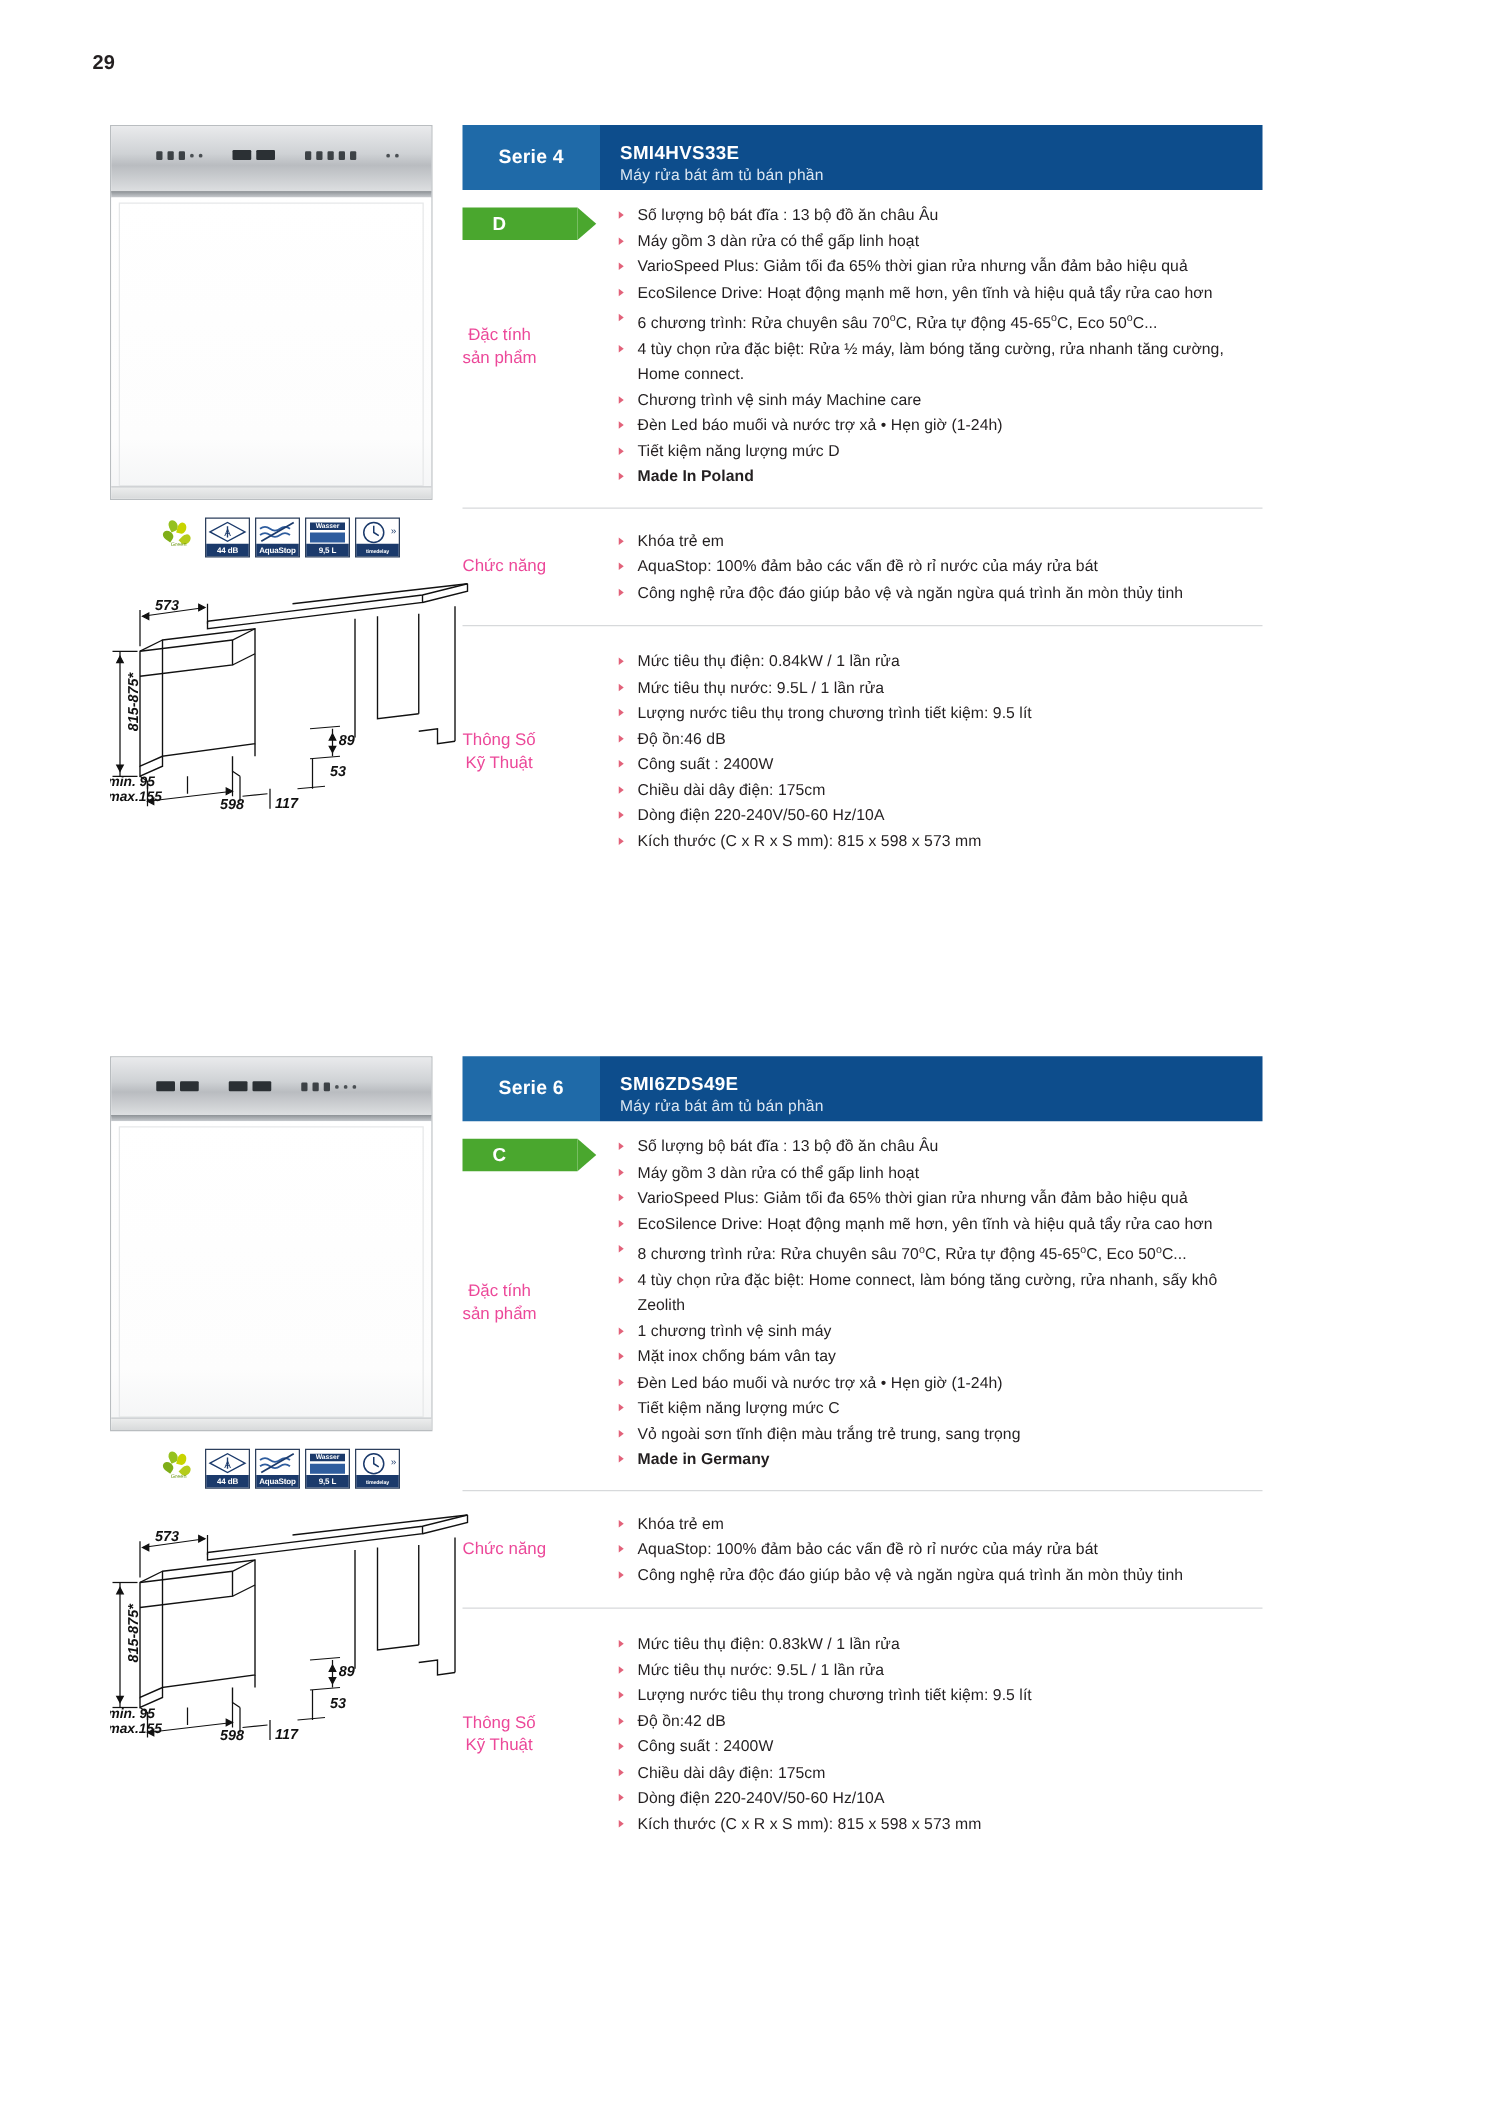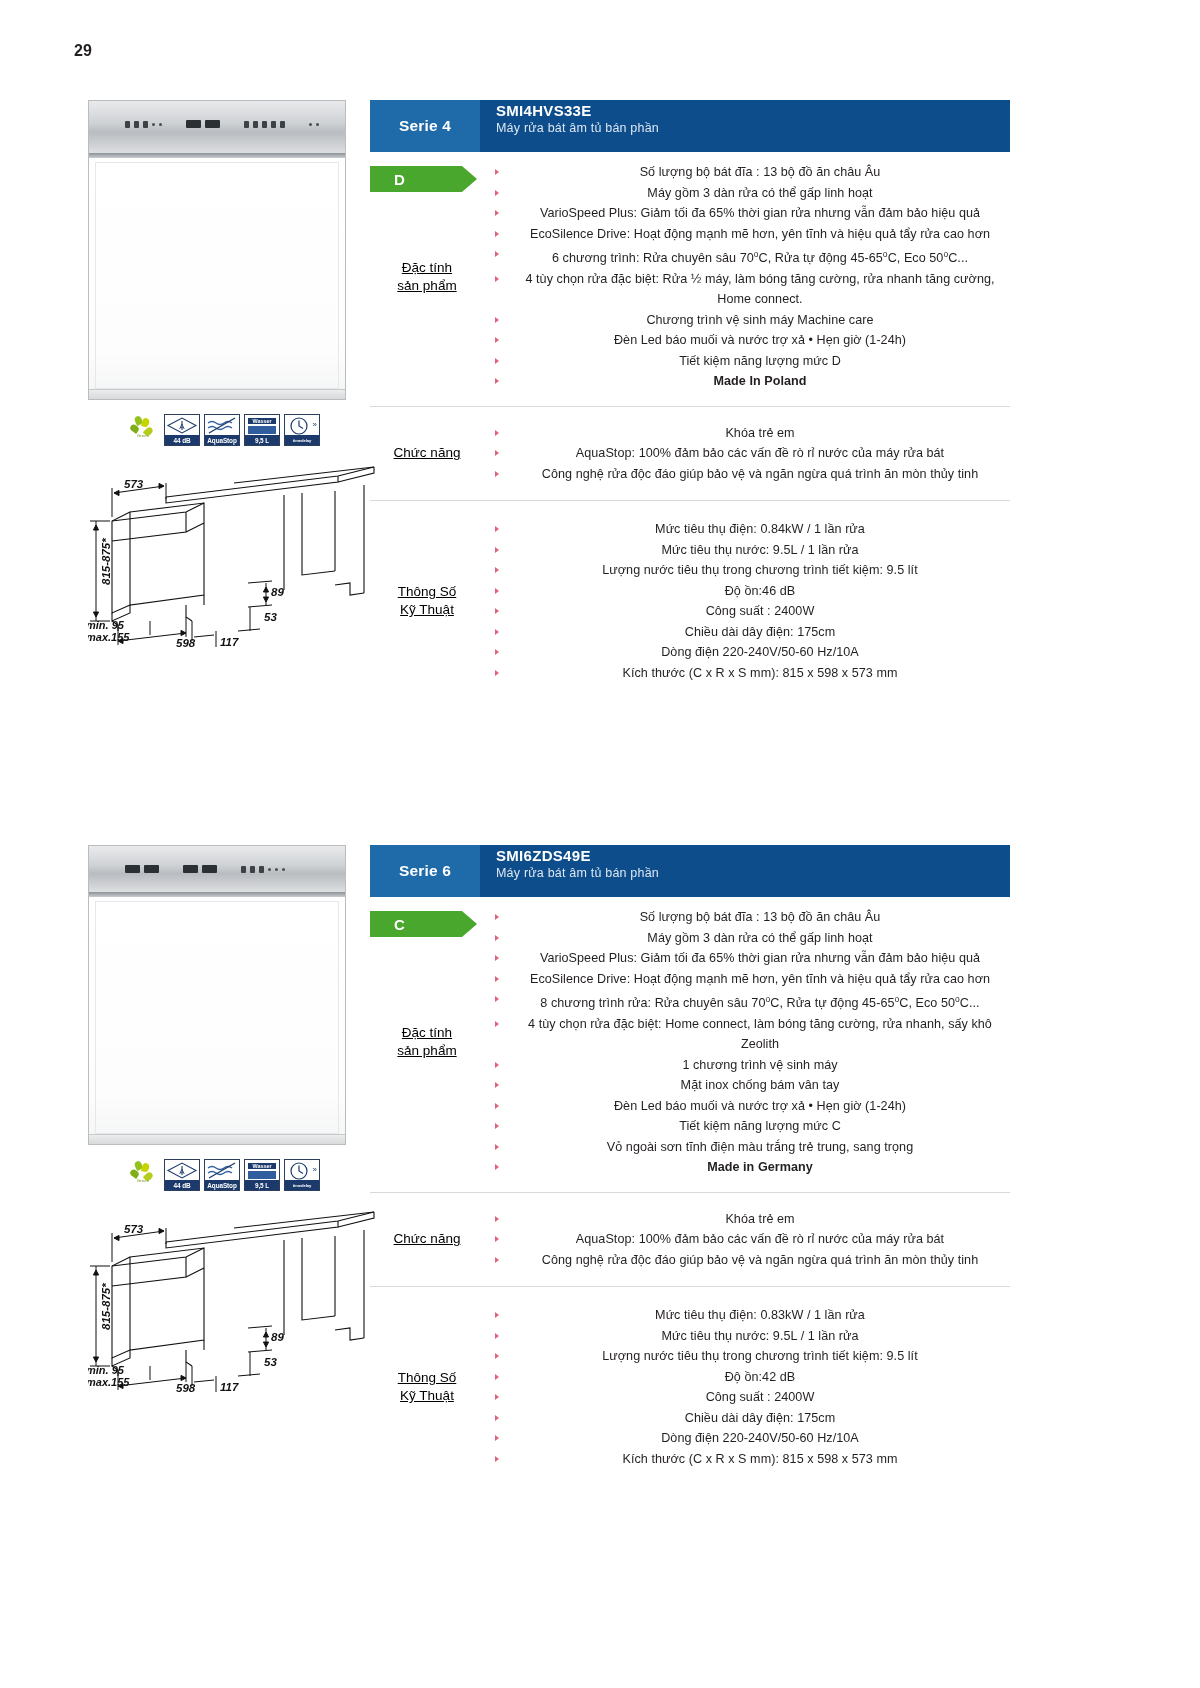--- a/index.html
+++ b/index.html
@@ -90,21 +90,21 @@
 
   
   .right-col{position:absolute;left:370px;top:0;width:640px;}
   .title-bar{display:flex;height:52px;width:640px;}
   .serie{
     width:110px;background:#1f6aa8;color:#ffffff;
     display:flex;align-items:center;justify-content:center;
     font-size:15.5px;font-weight:700;letter-spacing:.2px;
   }
   .title-main{
-    flex:1;background:#0d4d8c;color:#ffffff;padding:2px 0 0 16px;box-sizing:border-box;
+    flex:1;background:#0d4d8c;color:#ffffff;padding:14px 0 0 16px;box-sizing:border-box;
   }
   .model{font-size:15px;font-weight:700;letter-spacing:.3px;line-height:18px;}
   .model-sub{font-size:12.5px;font-weight:400;color:#dce7f2;line-height:17px;letter-spacing:.2px;}
 
   .energy{
     position:absolute;left:0;top:66px;width:108px;height:26px;
   }
   .energy .flag{
     position:relative;width:92px;height:26px;background:#4aa72e;
     display:flex;align-items:center;padding-left:24px;box-sizing:border-box;
@@ -114,28 +114,28 @@
     content:"";position:absolute;left:92px;top:0;width:0;height:0;
     border-top:13px solid transparent;border-bottom:13px solid transparent;
     border-left:15px solid #4aa72e;
   }
 
   .spec-block{position:relative;width:640px;box-sizing:border-box;}
   .spec-block + .spec-block{border-top:1px solid #d7d9db;}
   .spec-block-inner{display:flex;}
   .spec-label{
     width:122px;flex:0 0 122px;text-align:center;
-    font-size:13.5px;line-height:18px;color:#000000;
-    display:flex;align-items:center;justify-content:center;
-    padding-right:8px;box-sizing:border-box;text-decoration:underline;
+    font-size:13.5px;line-height:18px;color:#ec4899;
+    display:flex;align-items:center;
+    padding-right:8px;box-sizing:border-box;
   }
   .spec-list{flex:1;padding:0;margin:0;list-style:none;}
   .spec-list li{
     position:relative;padding-left:18px;
-    font-size:12.6px;line-height:20.5px;color:#231f20;letter-spacing:.05px;text-align:center;
+    font-size:12.6px;line-height:20.5px;color:#231f20;letter-spacing:.05px;
   }
   .spec-list li:before{
     content:"";position:absolute;left:3px;top:7px;
     width:0;height:0;border-top:3.2px solid transparent;border-bottom:3.2px solid transparent;
     border-left:4.6px solid #e2627a;
   }
   .spec-list li.bold{font-weight:700;}
   sup{font-size:8.5px;vertical-align:super;}
 
   .block-feature{padding:10px 0 14px 0;}

